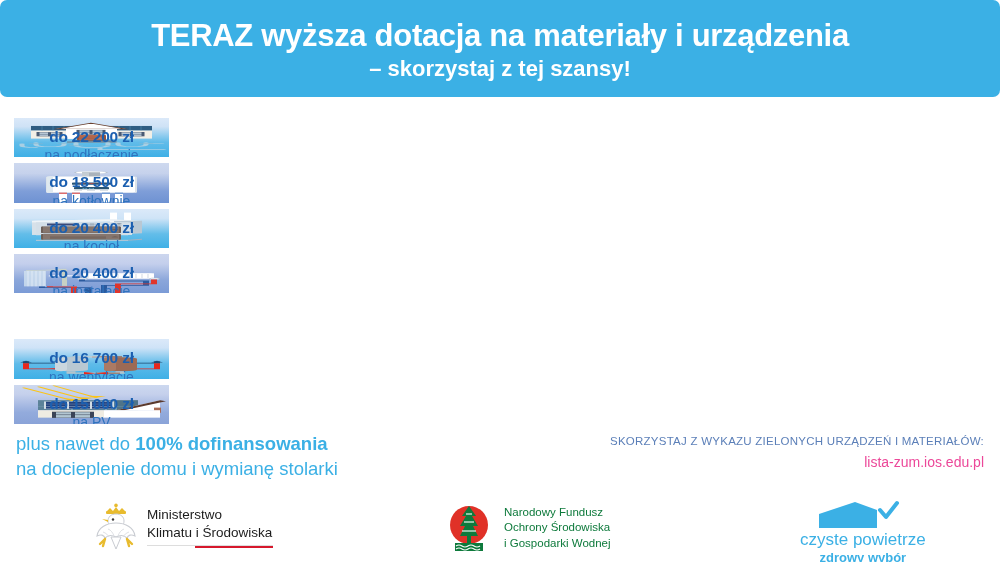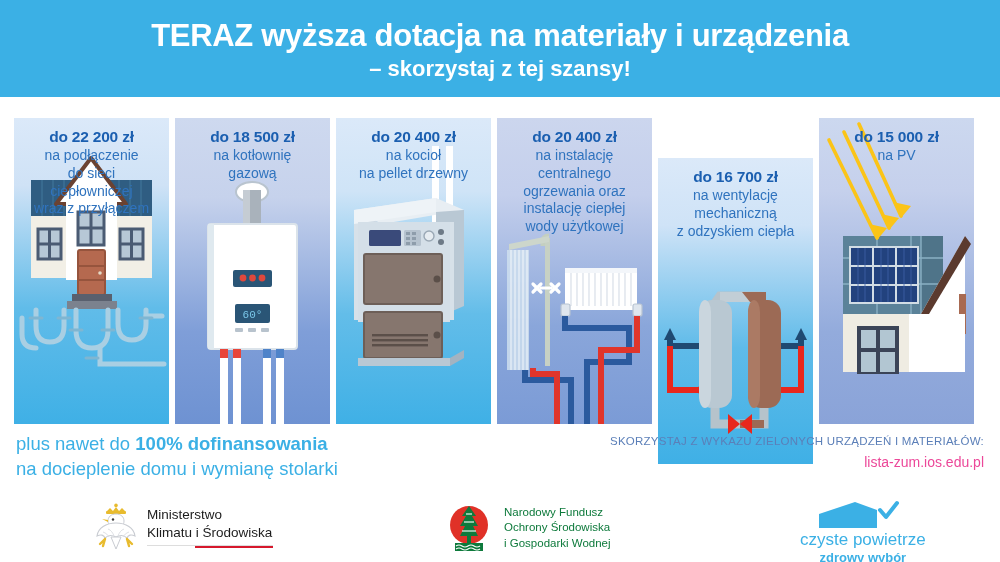--- a/index.html
+++ b/index.html
@@ -16,20 +16,21 @@
   
   .header {
     width: 1000px;
     height: 97px;
     background: #3bb0e5;
     display: flex;
     flex-direction: column;
     align-items: center;
     justify-content: center;
     padding-top: 4px;
+    border-radius: 7px;
   }
   .header-title {
     color: #ffffff;
     font-size: 31px;
     font-weight: bold;
     letter-spacing: -0.3px;
     line-height: 1.12;
     text-align: center;
     white-space: nowrap;
   }
@@ -45,20 +46,21 @@
 
   
   .cards {
     position: absolute;
     top: 118px;
     left: 14px;
     width: 972px;
     height: 306px;
     display: flex;
     gap: 6px;
+    flex-direction: column;
   }
   .card {
     position: relative;
     width: 155px;
     height: 306px;
     overflow: hidden;
   }
   .card-text {
     position: relative;
     z-index: 5;

